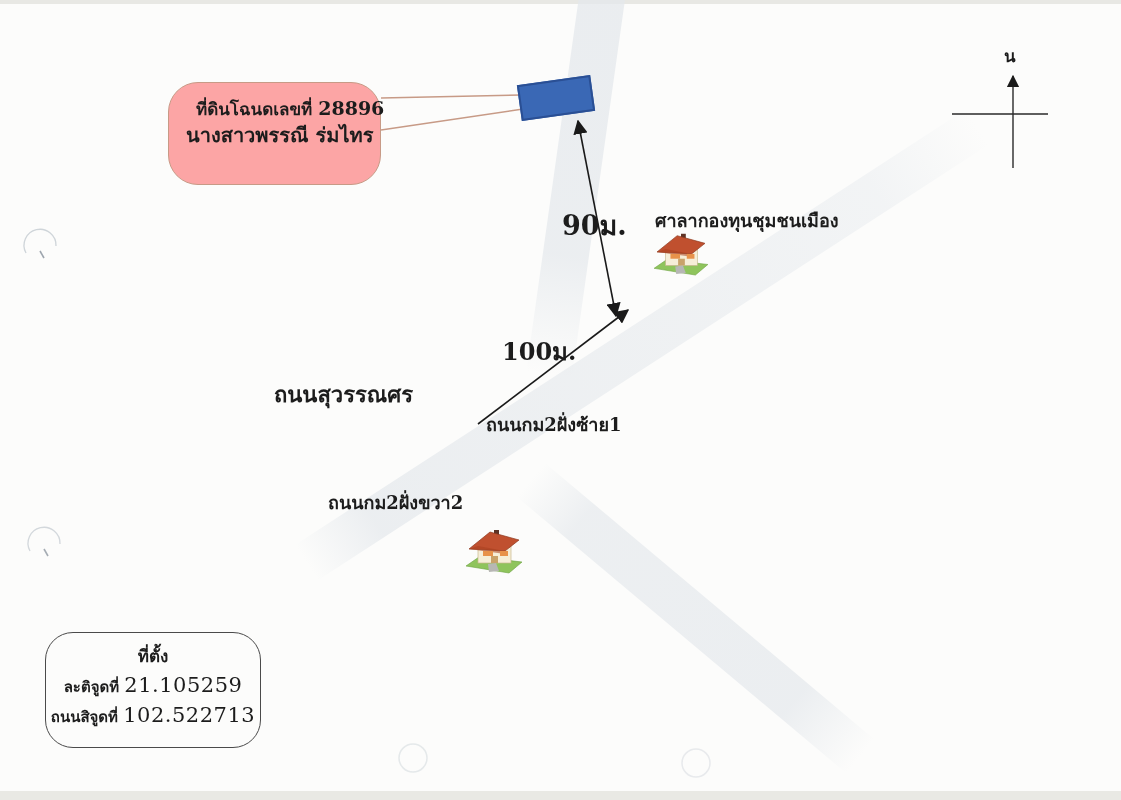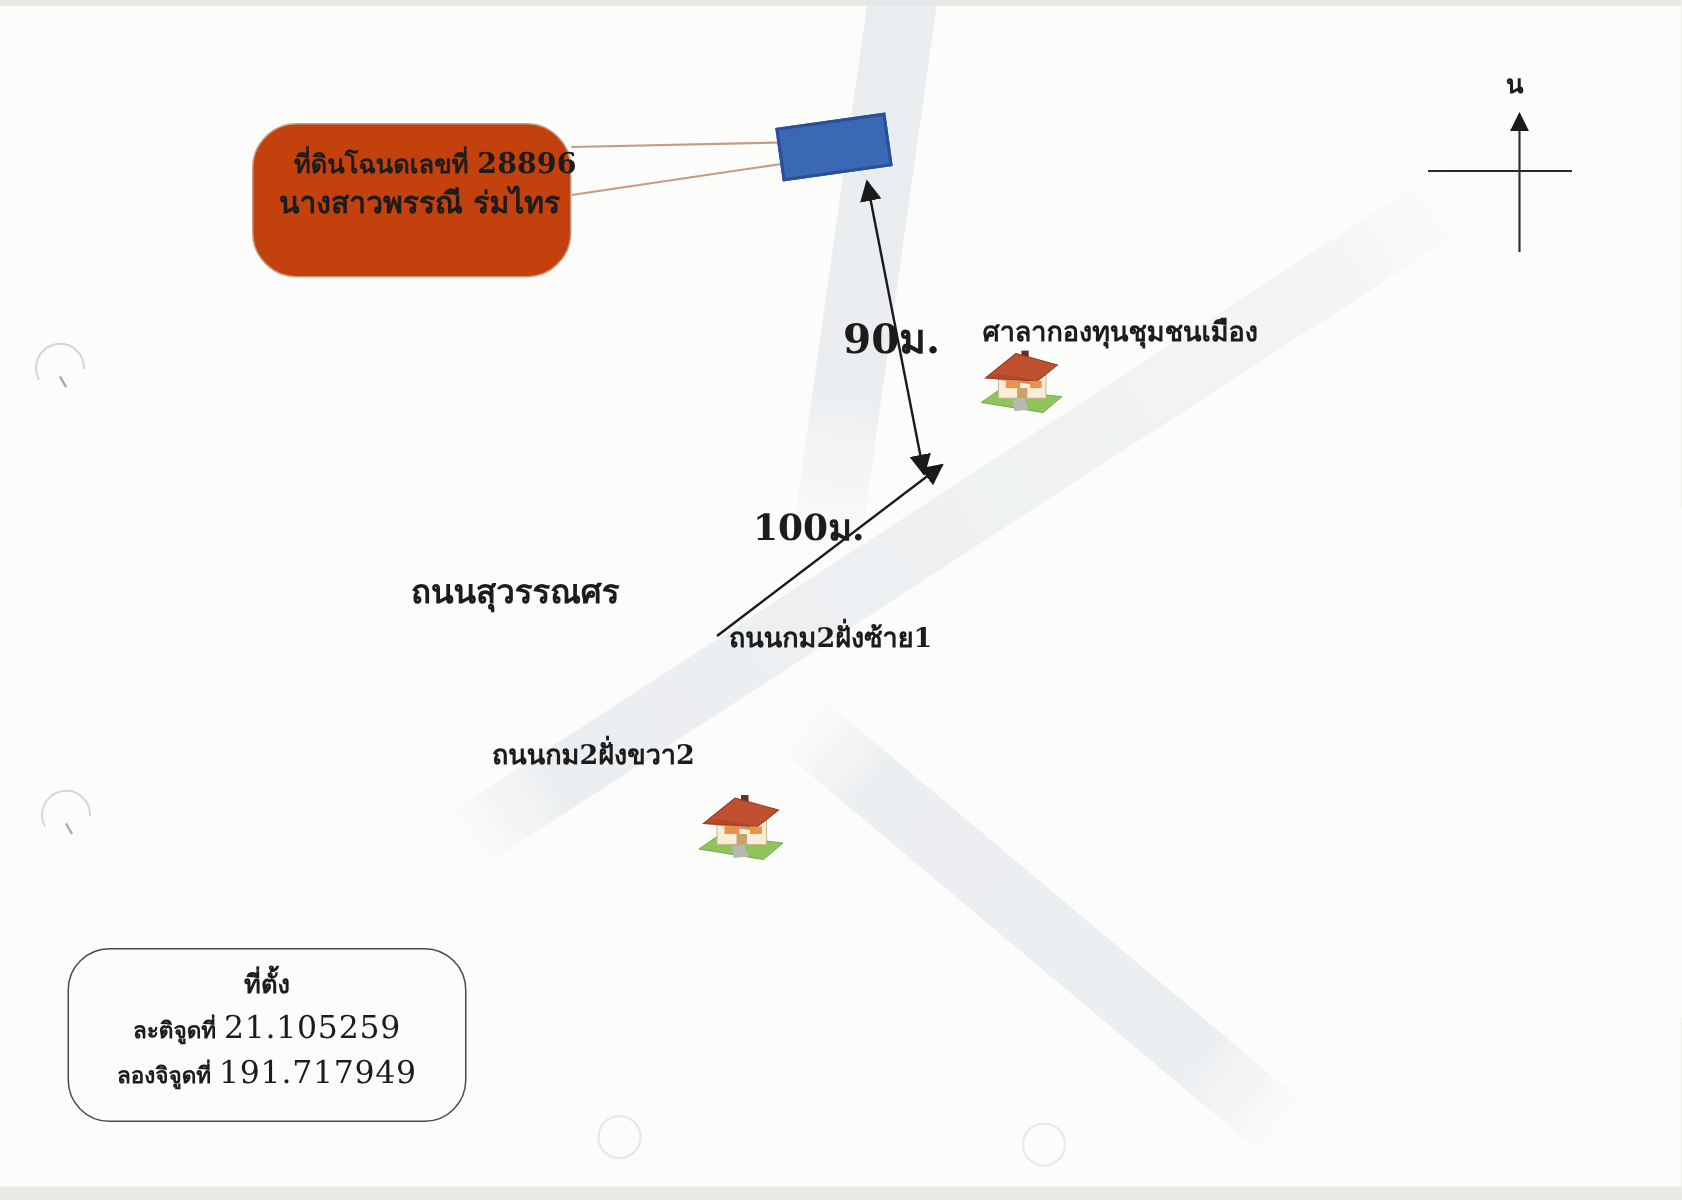--- a/index.html
+++ b/index.html
@@ -22,21 +22,21 @@
     background:linear-gradient(90deg,rgba(228,232,236,0) 0%,rgba(228,232,236,.7) 10%,rgba(228,232,236,.55) 55%,rgba(230,234,238,.45) 85%,rgba(230,234,238,0) 100%);
   }
   .band-se{
     left:545px;top:463px;width:430px;height:44px;transform:rotate(40deg);
     background:linear-gradient(90deg,rgba(228,232,236,0) 0%,rgba(228,232,236,.65) 15%,rgba(228,232,236,.7) 80%,rgba(228,232,236,0) 100%);
   }
   .svg-overlay{position:absolute;left:0;top:0;width:1121px;height:800px;pointer-events:none;}
   
   .callout{
     position:absolute;left:168px;top:82px;width:213px;height:103px;
-    border:1.6px solid #c79a86;border-radius:30px;background:#c2410c;
+    border:1.6px solid #c79a86;border-radius:30px;background:#fca5a5;
     box-sizing:border-box;
   }
   .callout .l1{position:absolute;left:27px;top:12px;font-size:17px;font-weight:bold;white-space:nowrap;}
   .callout .l1 .num{font-size:19px;}
   .callout .l2{position:absolute;left:17px;top:36px;font-size:20px;font-weight:bold;white-space:nowrap;}
   
   .parcel{
     position:absolute;left:519px;top:80px;width:74px;height:36px;
     background:#3a68b5;border:2px solid #2a4f94;box-sizing:border-box;
     transform:rotate(-8deg);
@@ -48,21 +48,21 @@
   .lbl-km2left{left:486px;top:410px;font-size:18px;}
   .lbl-hall{left:655px;top:206px;font-size:18px;}
   .lbl-km2right{left:328px;top:488px;font-size:18px;}
   .lbl-school{left:440px;top:568px;font-size:19px;}
   .lbl-north{left:1004px;top:42px;font-size:17px;}
   .house{position:absolute;}
   .house-hall{left:652px;top:228px;width:58px;height:48px;}
   .house-school{left:462px;top:524px;width:64px;height:50px;}
   
   .locbox{
-    position:absolute;left:45px;top:632px;width:266px;height:116px;
+    position:absolute;left:45px;top:632px;width:216px;height:116px;
     border:1.6px solid #4a4a4a;border-radius:28px;background:transparent;
     box-sizing:border-box;text-align:center;
   }
   .locbox .title{margin-top:9px;font-size:17px;font-weight:bold;}
   .locbox .row{margin-top:4px;font-size:15px;font-weight:bold;}
   .locbox .row .val{font-size:21px;font-weight:normal;letter-spacing:.5px;}
 </style>
 </head>
 <body>
 
@@ -150,20 +150,20 @@
     <polygon points="24,40 32,39 35,47 25,48" fill="#b7b7b4"></polygon>
   </svg>
 
   <div class="locbox">
     <div class="title">ที่ตั้ง</div>
     <div class="row">
       <span>ละติจูดที่</span>
       <span class="val">21.105259</span>
     </div>
     <div class="row">
-      <span>ลองจิจูดที่</span>
-      <span class="val">191.717949</span>
+      <span>ถนนสิจูดที่</span>
+      <span class="val">102.522713</span>
     </div>
   </div>
 
   <div class="lbl lbl-north">น</div>
 
 </div>
 
 </body></html>

